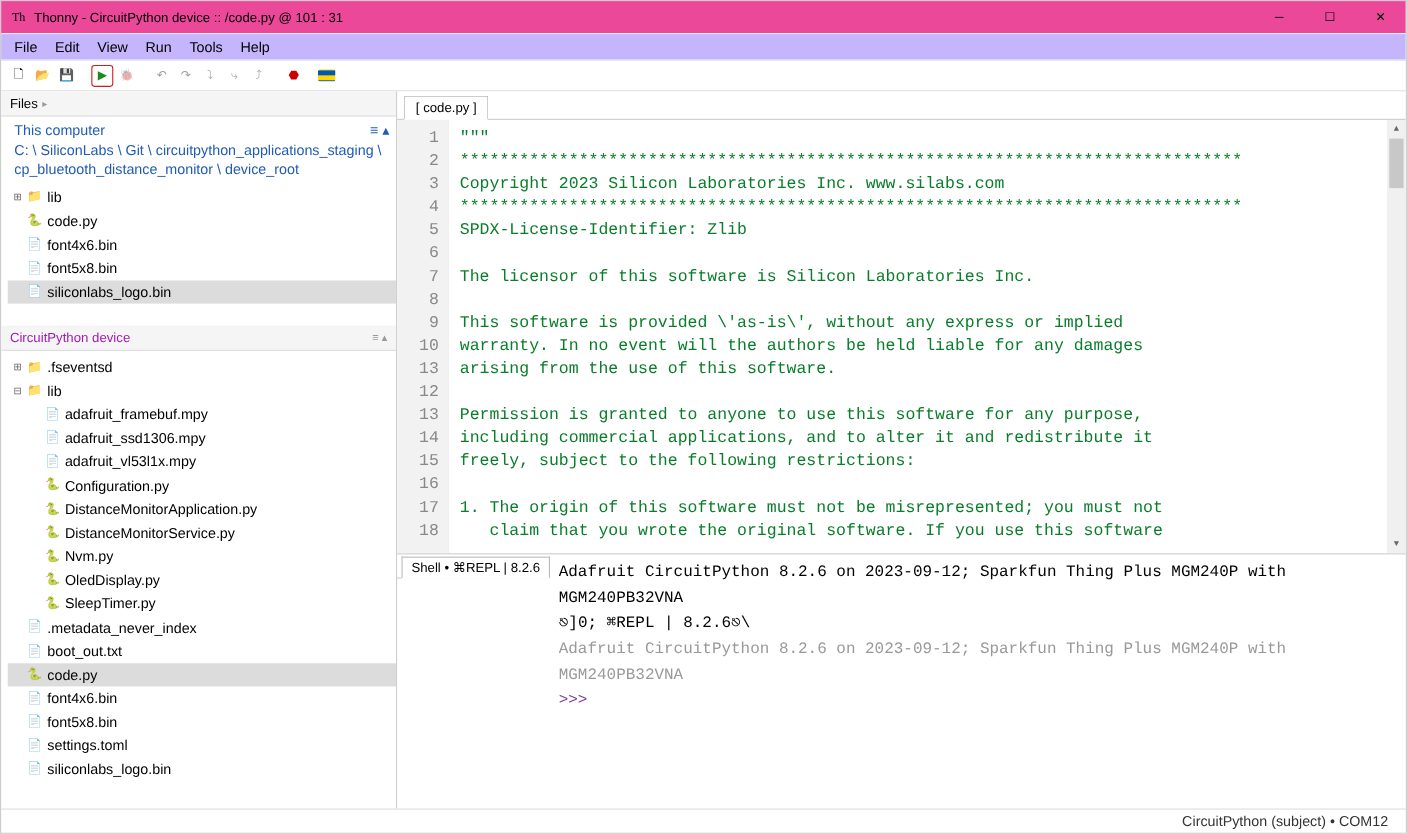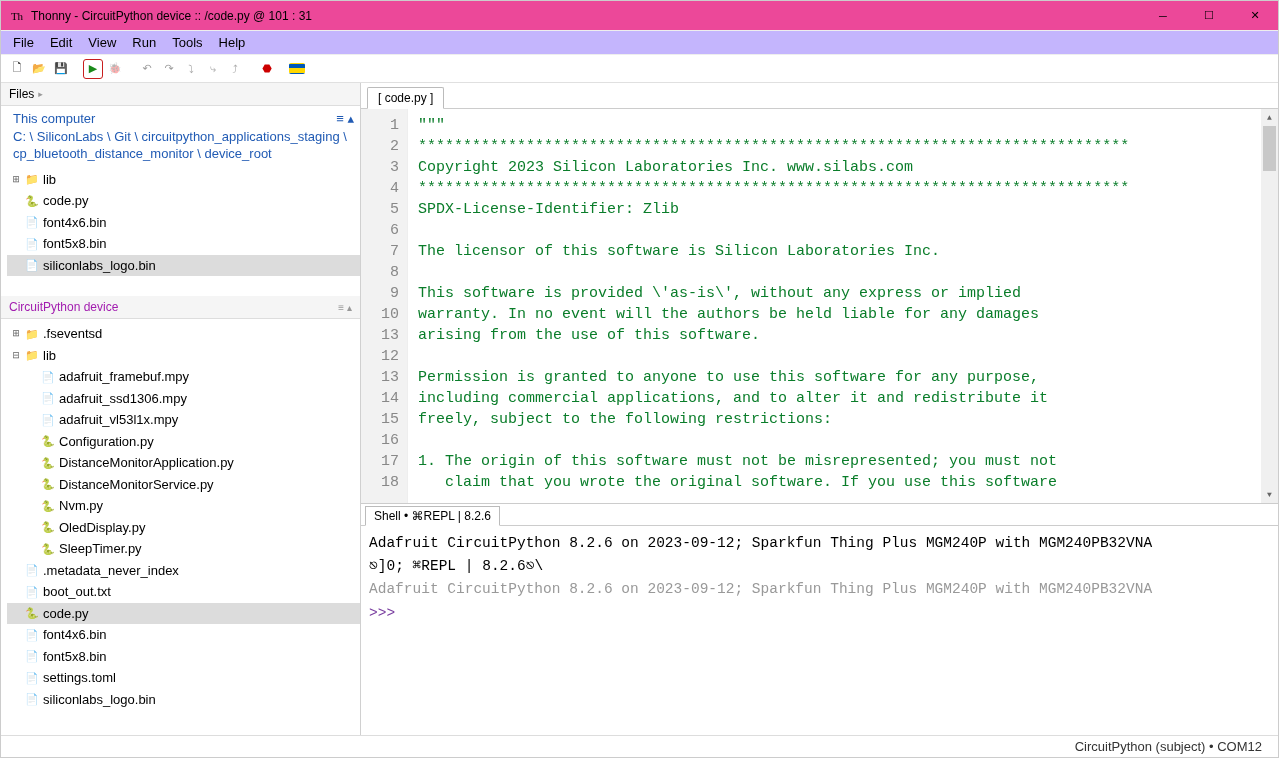--- a/index.html
+++ b/index.html
@@ -36,21 +36,21 @@
 .tab{border:1px solid #bbb;border-bottom:1px solid #fff;padding:3px 10px;font-size:12px;background:#fff;border-radius:2px 2px 0 0;margin-bottom:-1px}
 .code-area{flex:1;display:flex;font-family:Consolas,"Courier New",monospace;font-size:15px;overflow:hidden;position:relative}
 .gutter{background:#f2f2f2;color:#888;text-align:right;padding:6px 8px 6px 20px;user-select:none;border-right:1px solid #eee}
 .gutter div{height:21px;line-height:21px}
 .code{flex:1;padding:6px 0 6px 10px;color:#000;overflow:auto;white-space:pre}
 .code .ln{height:21px;line-height:21px}
 .str{color:#0a7d2a}
 .scrollbar{width:17px;background:#f0f0f0;display:flex;flex-direction:column}
 .sbbtn{height:17px;background:#f0f0f0;display:flex;align-items:center;justify-content:center;font-size:8px;color:#666}
 .sbthumb{background:#c8c8c8;margin:0 2px}
-.shell{border-top:1px solid #ccc;display:flex;flex-direction:column}
+.shell{border-top:1px solid #ccc;display:flex;flex-direction:row}
 .shell-tab{height:22px;display:flex;align-items:flex-end;padding-left:4px;border-bottom:1px solid #ccc}
 .stab{border:1px solid #bbb;border-bottom:1px solid #fff;padding:2px 8px;font-size:12px;background:#fff;margin-bottom:-1px}
 .shell-body{flex:1;font-family:Consolas,"Courier New",monospace;font-size:14.5px;padding:6px 8px;line-height:1.6}
 .shell-body .faded{color:#999}
 .shell-body .prompt{color:#7a3fa0}
 .statusbar{height:22px;border-top:1px solid #ddd;display:flex;align-items:center;justify-content:flex-end;padding-right:16px;font-size:13px;color:#333}
 </style>
 </head>
 <body>
 

